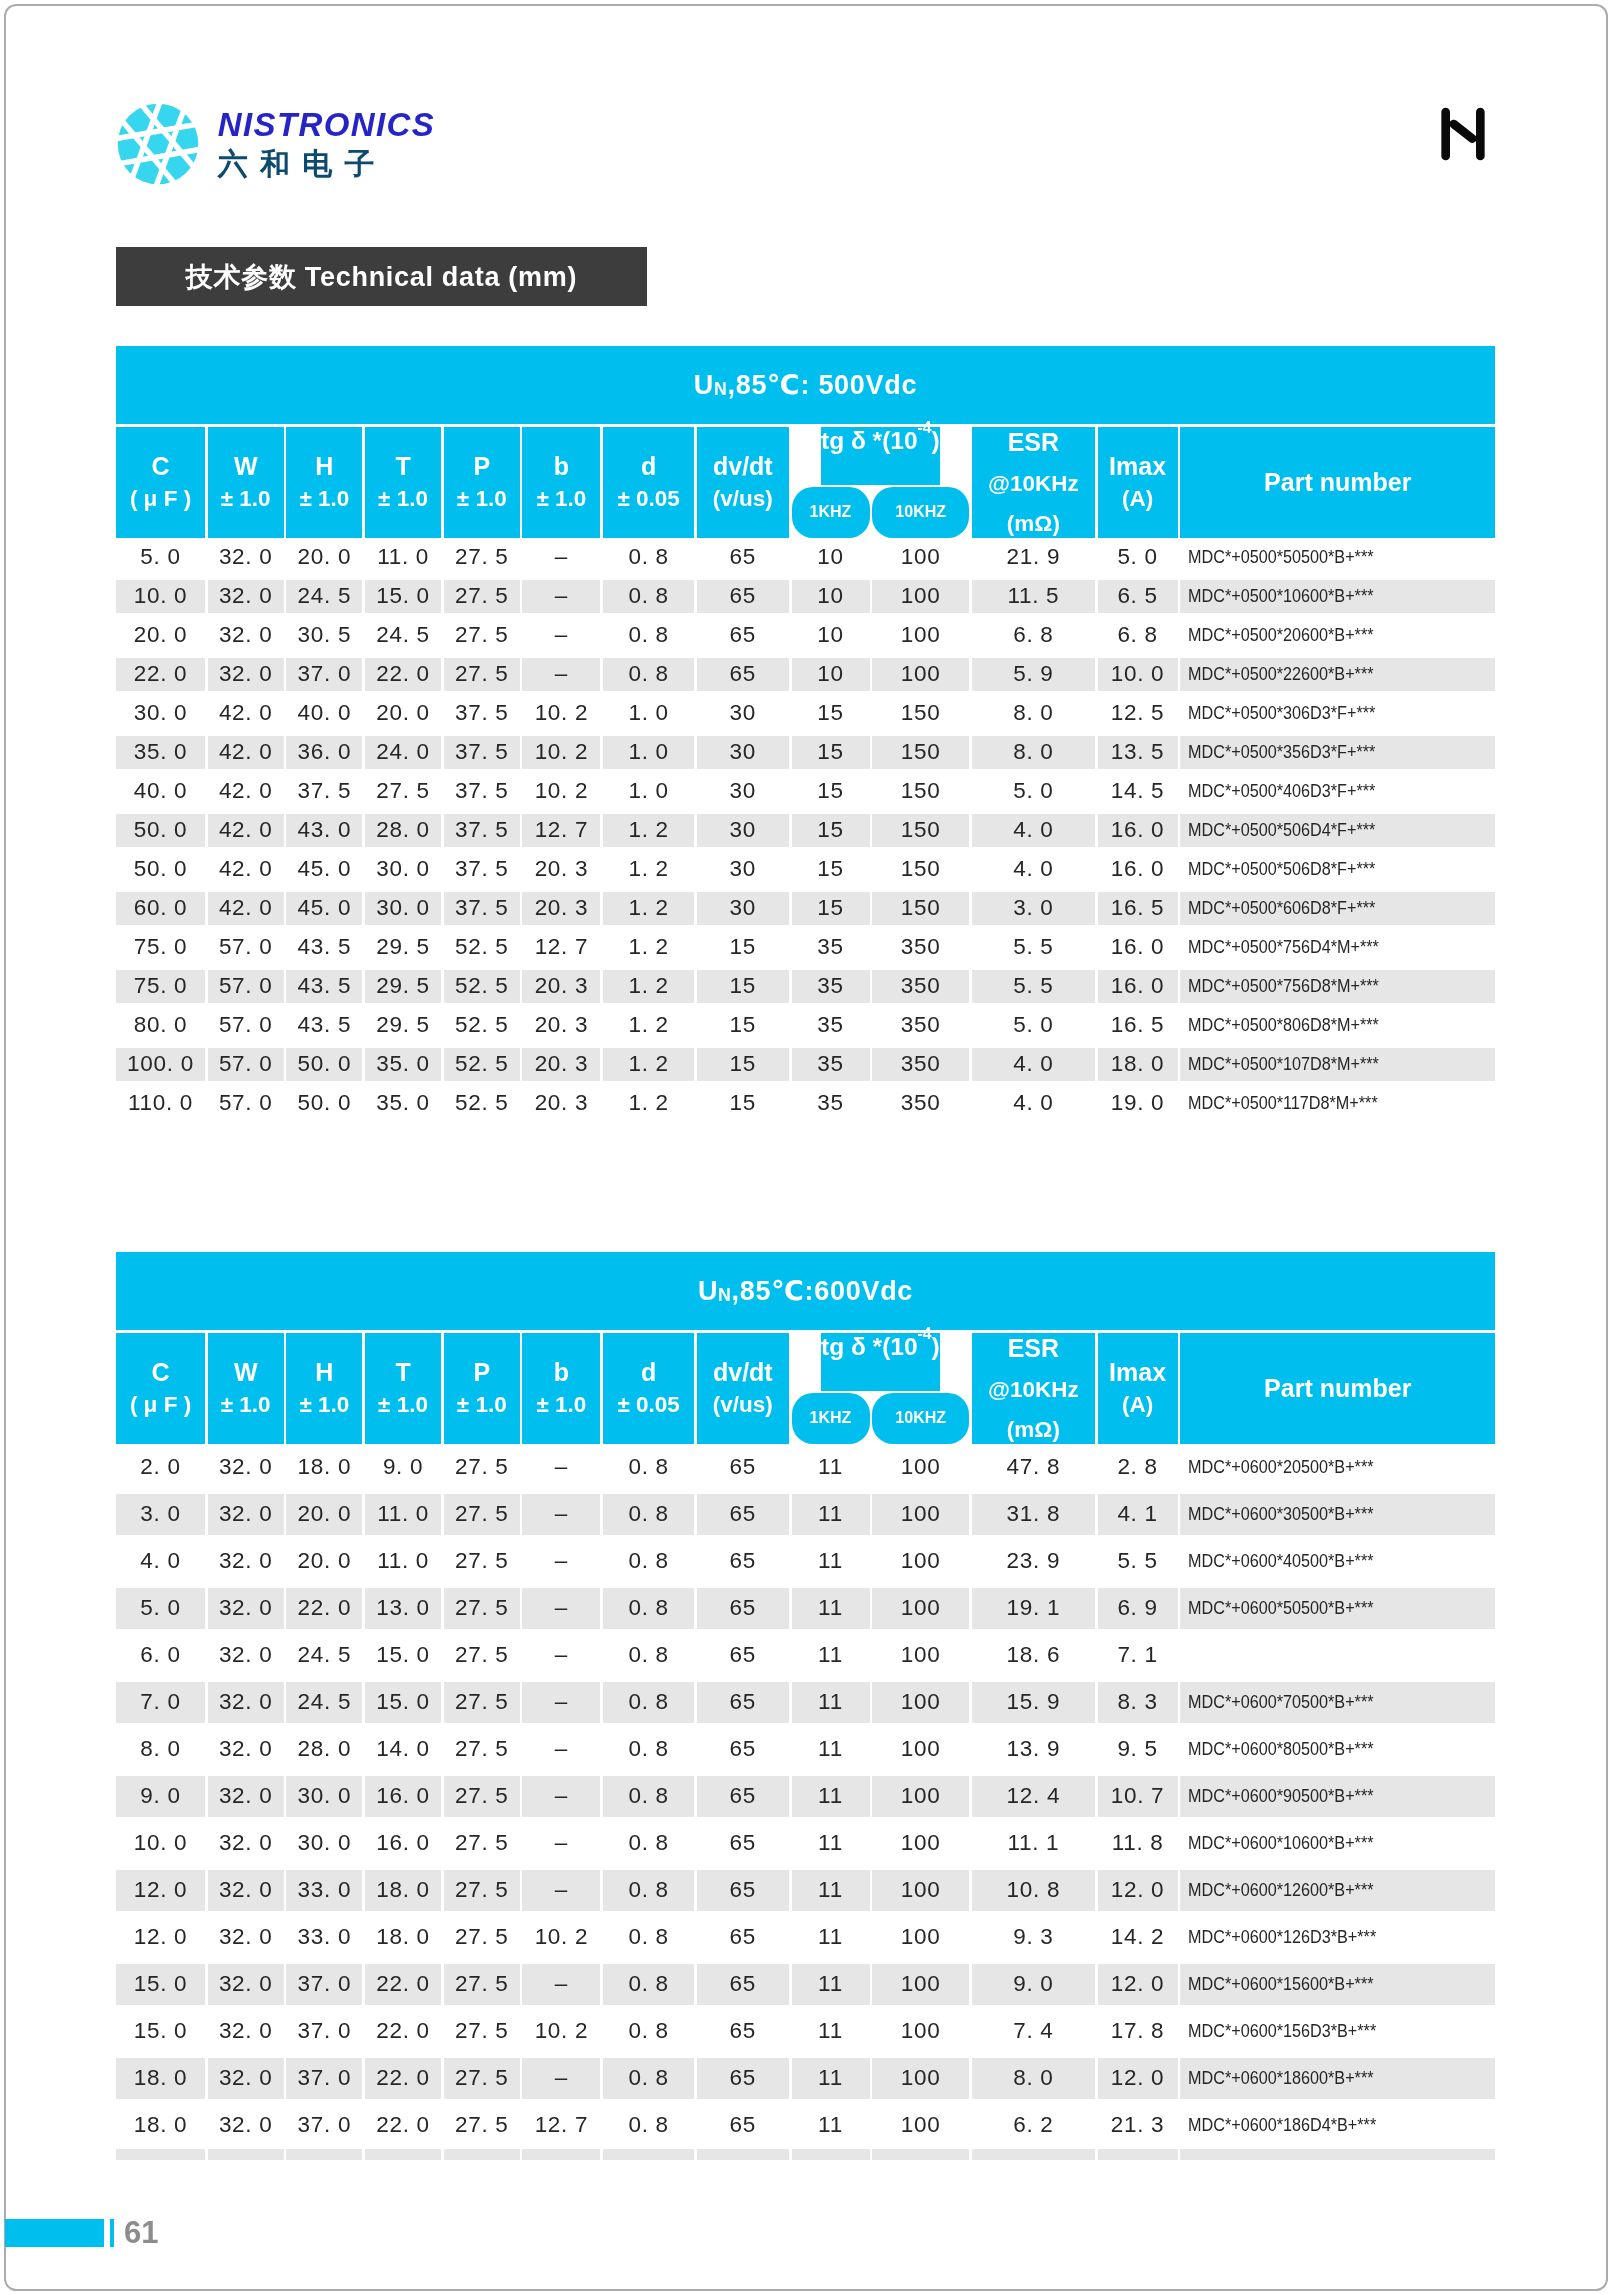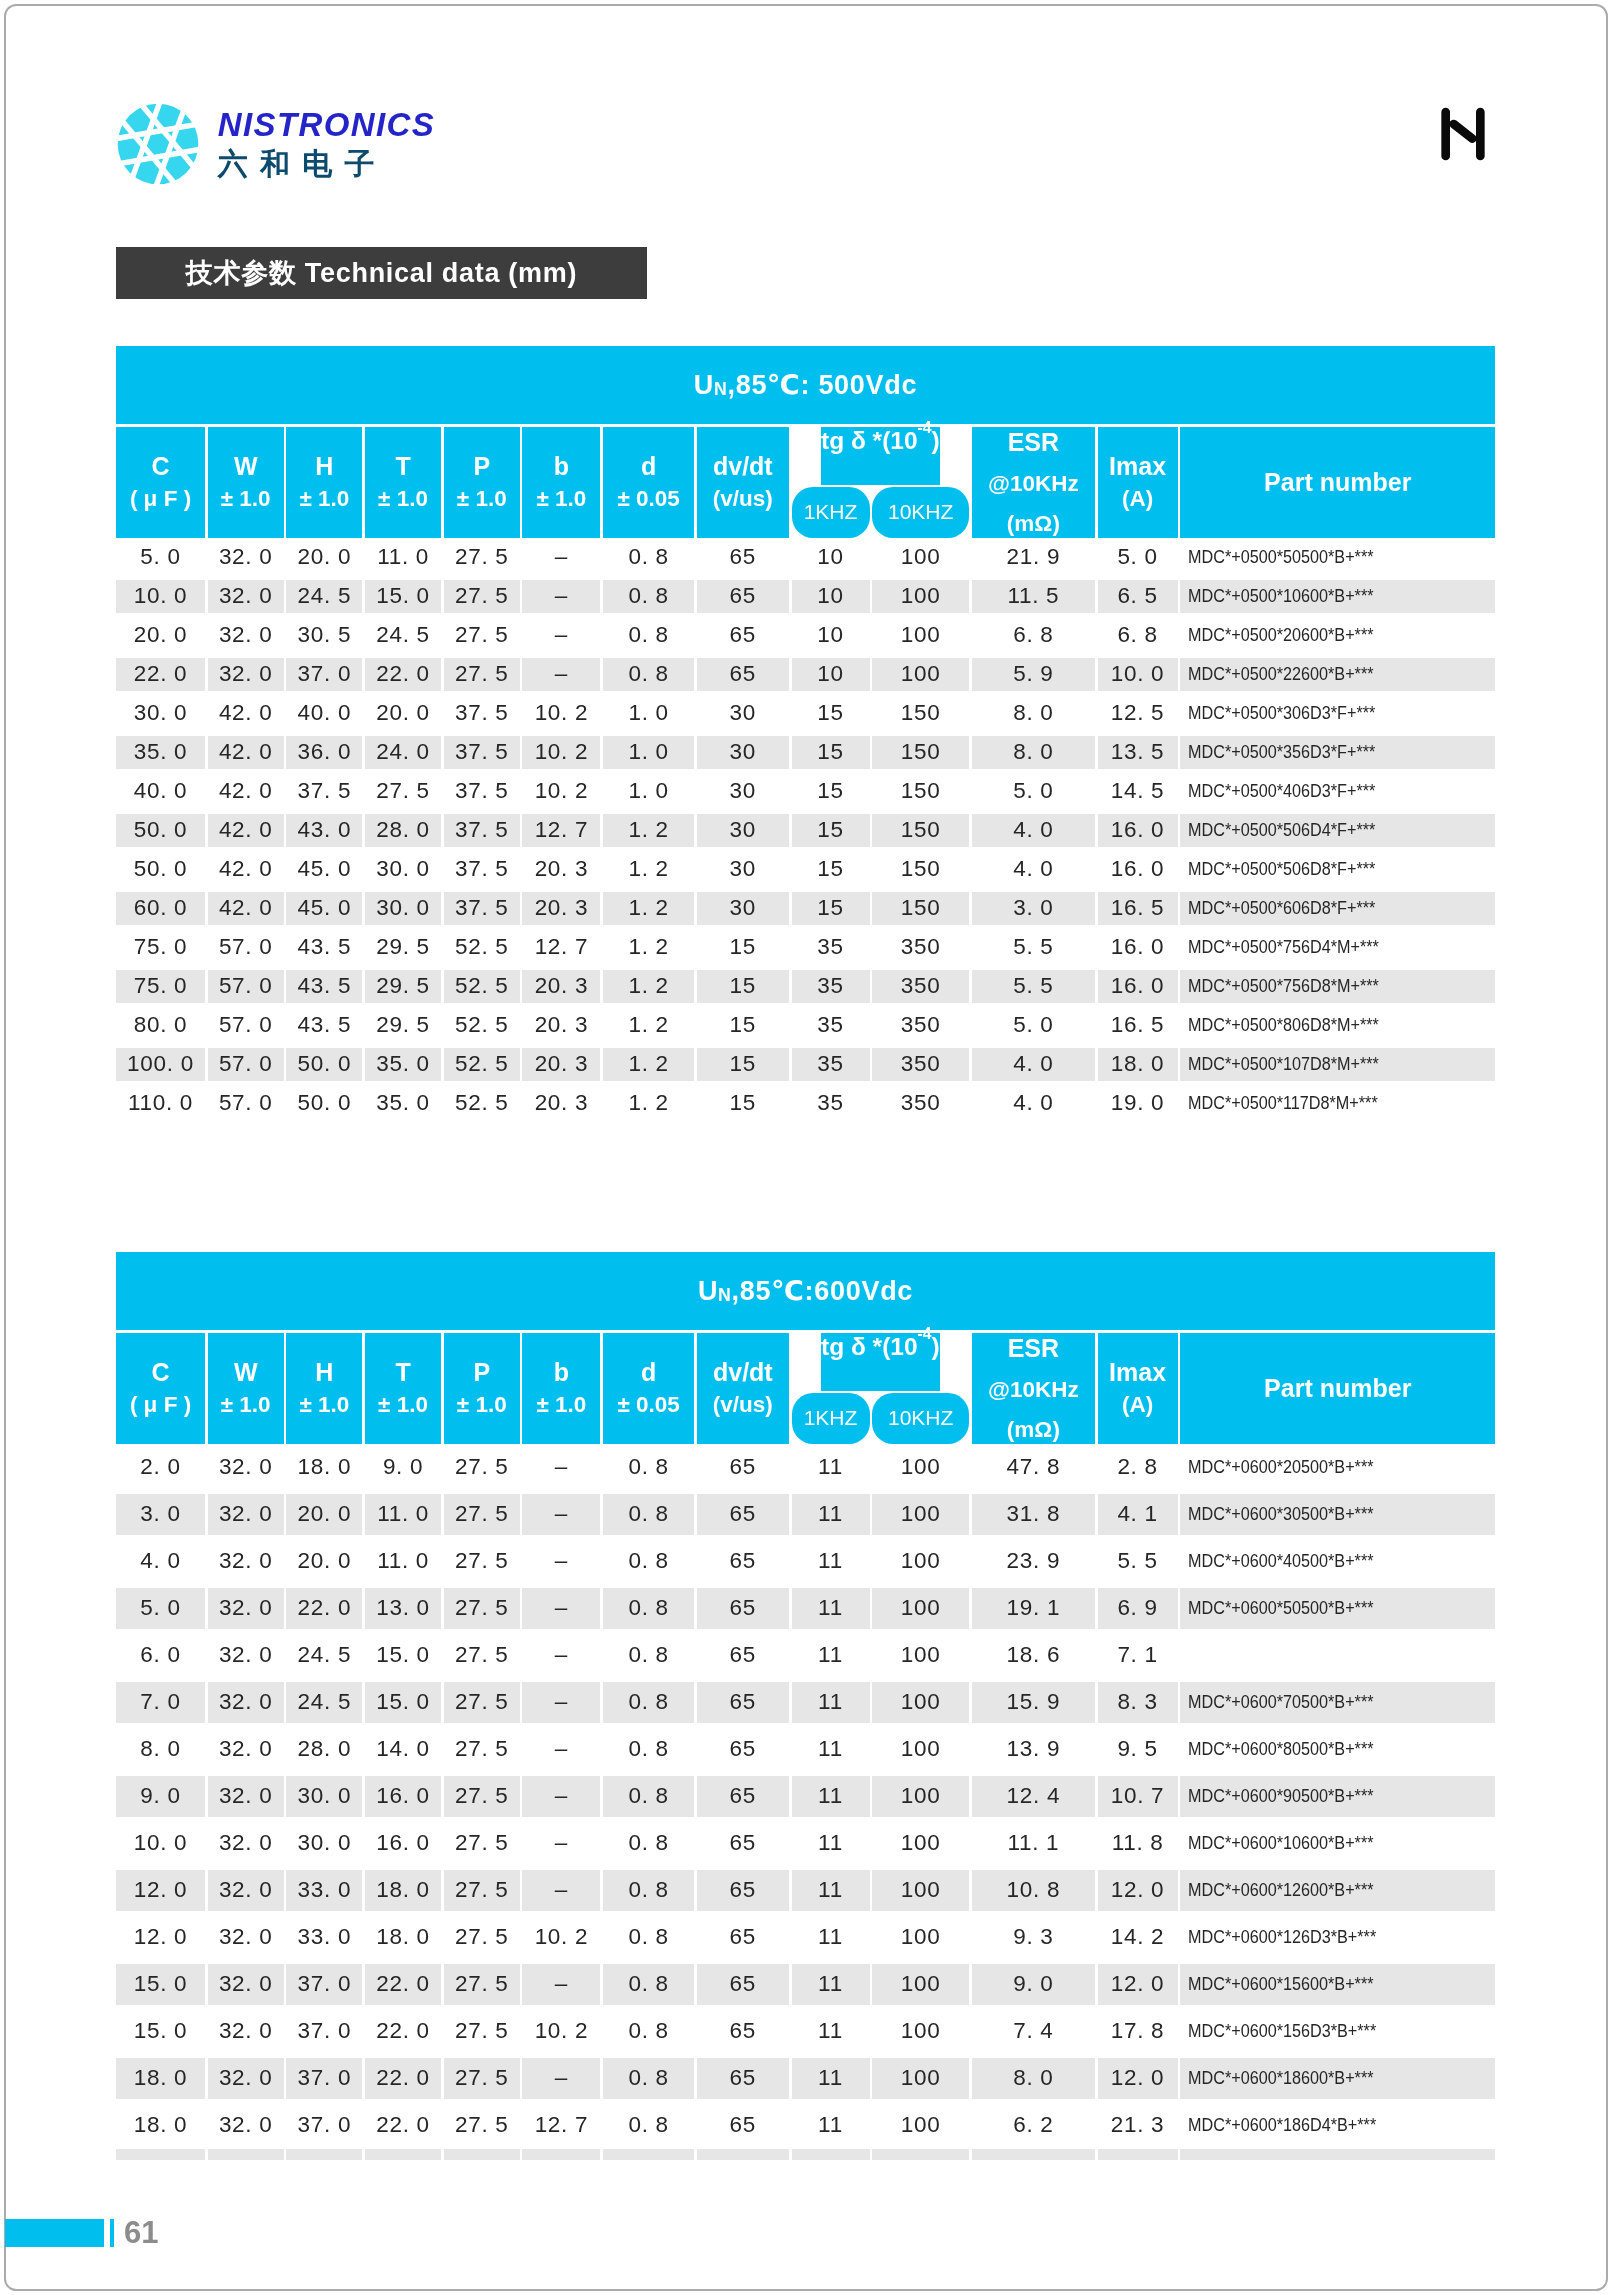--- a/index.html
+++ b/index.html
@@ -11,21 +11,21 @@
   
   .brand-row { position:absolute; top:102px; left:116px; right:121px;
                display:flex; justify-content:space-between; align-items:flex-start; }
   .logo { display:flex; align-items:center; gap:17.7px; }
   .logo-text { display:flex; flex-direction:column; }
   .logo-en { font-size:33px; font-weight:bold; color:#2524c8; letter-spacing:1.4px; line-height:1.05;font-style:italic; }
   .logo-cn { font-size:30px; font-weight:bold; color:#0c4a6e; letter-spacing:12.3px; margin-top:5.4px; line-height:1.05; }
   .nmark { margin-top:4.1px; }
 
   
-  .banner { position:absolute; top:247px; left:116px; width:531px; height:52px;
+  .banner { position:absolute; top:247px; left:116px; width:531px; height:59px;
             background:#3d3d3d; display:flex; align-items:center; justify-content:center; }
   .banner span { color:#ffffff; font-size:27px; font-weight:bold; letter-spacing:0.7px; }
 
   
   .dtable { position:absolute; left:116px; width:1379px; }
   #t0 { top:346px; }
   #t1 { top:1252px; }
   #t0 { --rowh:39px; }
   #t1 { --rowh:47px; }
   .gridcols { display:grid; column-gap:2.7px;
@@ -42,21 +42,21 @@
   .hl2 { font-size:22.5px; font-weight:bold; white-space:nowrap; }
   .hl3 { font-size:22.5px; font-weight:bold; white-space:nowrap; }
   .esr .hl1,.esr .hl2,.esr .hl3 { line-height:1.2; }
   .esr { gap:13px; }
   .hcell.tg { padding:0; gap:0; display:flex; flex-direction:column; background:transparent; }
   .tg-top { background:var(--cyan); height:60px; display:flex; justify-content:center;
             font-size:24.5px; font-weight:bold; border-bottom:2.7px solid #fff; white-space:nowrap; }
   .tg-top sup { font-size:15.7px; position:relative; top:-8.2px; }
   .tg-bot { display:grid; grid-template-columns:78px 97px; column-gap:2.7px; flex:1; }
   .tg-bot div { background:var(--cyan); display:flex; align-items:center; justify-content:center;
-                font-size:21px; font-weight:normal;border-radius:21px; }
+                font-size:16px; font-weight:bold;border-radius:21px; }
 
   .row { height:var(--rowh); }
   .cell { display:flex; align-items:center; justify-content:center;
           font-size:22.5px; color:#262626; letter-spacing:0.7px; white-space:nowrap; }
   .row.stripe .cell { background:#e6e6e6; border-top:3.4px solid #fff; border-bottom:3.4px solid #fff; }
   .cell.part { justify-content:flex-start; padding-left:8.2px; letter-spacing:0;
                font-size:18px; transform-origin:left center; }
   .cell.part span { display:inline-block; transform:scaleX(0.9); transform-origin:left center; white-space:nowrap; }
   .row.partial { height:11px; }
   .row.partial .cell { background:#e6e6e6; border:none; }

